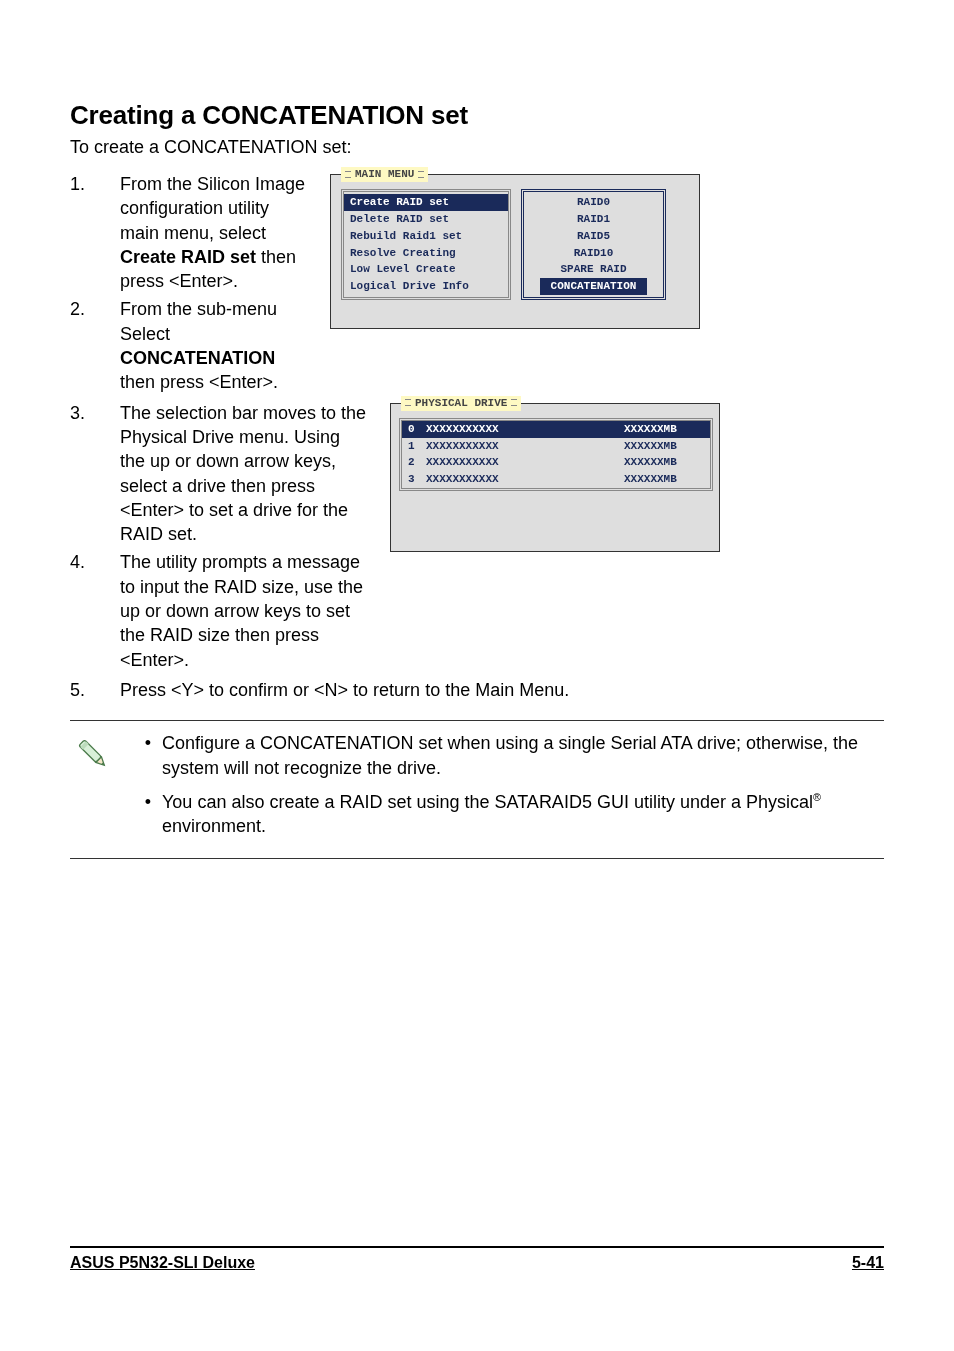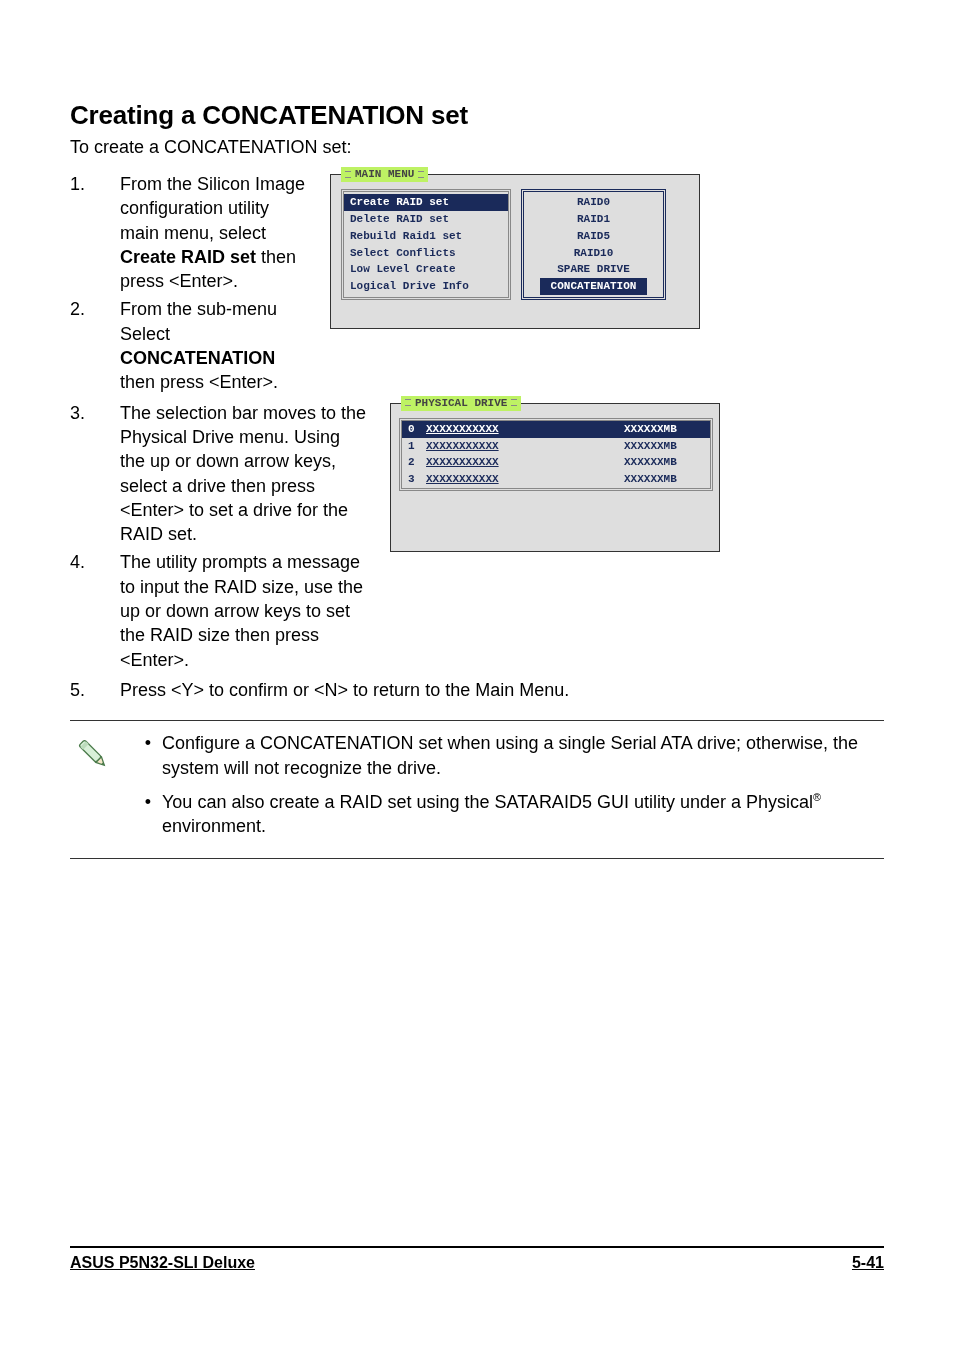--- a/index.html
+++ b/index.html
@@ -11,38 +11,38 @@
   ol.steps > li { display: flex; font-size: 18px; margin-bottom: 6px; line-height: 1.35; }
   ol.steps > li .num { width: 50px; flex-shrink: 0; }
   ol.steps > li .body { flex: 1; }
   .step1row, .step3row { display: flex; gap: 20px; align-items: flex-start; }
   .step1row .textcol { width: 240px; }
   .step3row .textcol { width: 300px; }
   .bold { font-weight: 700; }
 
   
   .panel-main { border: 1px solid #333; background: #dedede; width: 370px; padding: 14px 10px 28px 10px; position: relative; margin-top: 2px; }
-  .panel-title { position: absolute; top: -8px; left: 10px; background: #bef264; font-family: "Courier New", monospace; font-size: 11px; font-weight: 700; padding: 0 4px; color: #444; }
+  .panel-title { position: absolute; top: -8px; left: 10px; background: #fef9c3; font-family: "Courier New", monospace; font-size: 11px; font-weight: 700; padding: 0 4px; color: #444; }
   .panel-title::before { content: ""; display: inline-block; border-top: 1px solid #888; border-bottom: 1px solid #888; width: 6px; height: 5px; margin-right: 4px; vertical-align: middle; }
   .panel-title::after { content: ""; display: inline-block; border-top: 1px solid #888; border-bottom: 1px solid #888; width: 6px; height: 5px; margin-left: 4px; vertical-align: middle; }
   .main-inner { display: flex; align-items: flex-start; gap: 10px; }
   .left-list { border: 3px double #888; padding: 2px 0; font-family: "Courier New", monospace; font-size: 11px; font-weight: 700; color: #1a2a5a; width: 170px; }
   .left-list .row { padding: 1px 6px; white-space: nowrap; }
   .left-list .row.selected { background: #1a2a5a; color: #fff; }
   .right-list { border: 3px double #1a2a5a; padding: 2px 16px; font-family: "Courier New", monospace; font-size: 11px; font-weight: 700; color: #1a2a5a; width: 145px; text-align: center; }
   .right-list .row { padding: 1px 6px; }
   .right-list .row.selected { background: #1a2a5a; color: #fff; }
 
   
   .panel-phys { border: 1px solid #333; background: #dedede; width: 330px; padding: 14px 6px 60px 8px; position: relative; margin-top: 2px; }
   .phys-inner { border: 3px double #888; padding: 0; font-family: "Courier New", monospace; font-size: 11px; font-weight: 700; color: #1a2a5a; }
   .phys-row { display: flex; justify-content: space-between; padding: 1px 6px; }
   .phys-row.selected { background: #1a2a5a; color: #fff; }
   .phys-row .c0 { width: 18px; }
-  .phys-row .c1 { flex: 1; text-decoration: underline; }
+  .phys-row .c1 { flex: 1; }
   .phys-row .c2 { width: 80px; }
 
   
   .note { border-top: 1px solid #333; border-bottom: 1px solid #333; margin-top: 18px; padding: 10px 0 10px 0; display: flex; gap: 18px; }
   .note .icon { width: 46px; height: 46px; flex-shrink: 0; display:flex; align-items:center; justify-content:center; }
   .note ul { list-style: none; flex: 1; }
   .note ul li { font-size: 18px; display: flex; margin-bottom: 10px; line-height: 1.35; }
   .note ul li .bullet { width: 28px; flex-shrink: 0; text-align: center; }
   .note ul li .ntext { flex: 1; }
   sup { font-size: 0.6em; vertical-align: super; }
@@ -83,30 +83,30 @@
           </div>
         </div>
 
         <div class="panel-main">
           <span class="panel-title">MAIN MENU</span>
           <div class="main-inner">
             <div class="left-list">
               <div class="row selected">Create RAID set</div>
               <div class="row">Delete RAID set</div>
               <div class="row">Rebuild Raid1 set</div>
-              <div class="row">Select Conflicts</div>
+              <div class="row">Resolve Creating</div>
               <div class="row">Low Level Create</div>
               <div class="row">Logical Drive Info</div>
             </div>
             <div class="right-list">
               <div class="row">RAID0</div>
               <div class="row">RAID1</div>
               <div class="row">RAID5</div>
               <div class="row">RAID10</div>
-              <div class="row">SPARE DRIVE</div>
+              <div class="row">SPARE RAID</div>
               <div class="row selected">CONCATENATION</div>
             </div>
           </div>
         </div>
       </div>
     </li>
 
     <li>
       <div class="step3row" style="width:100%;">
         <div class="textcol">

